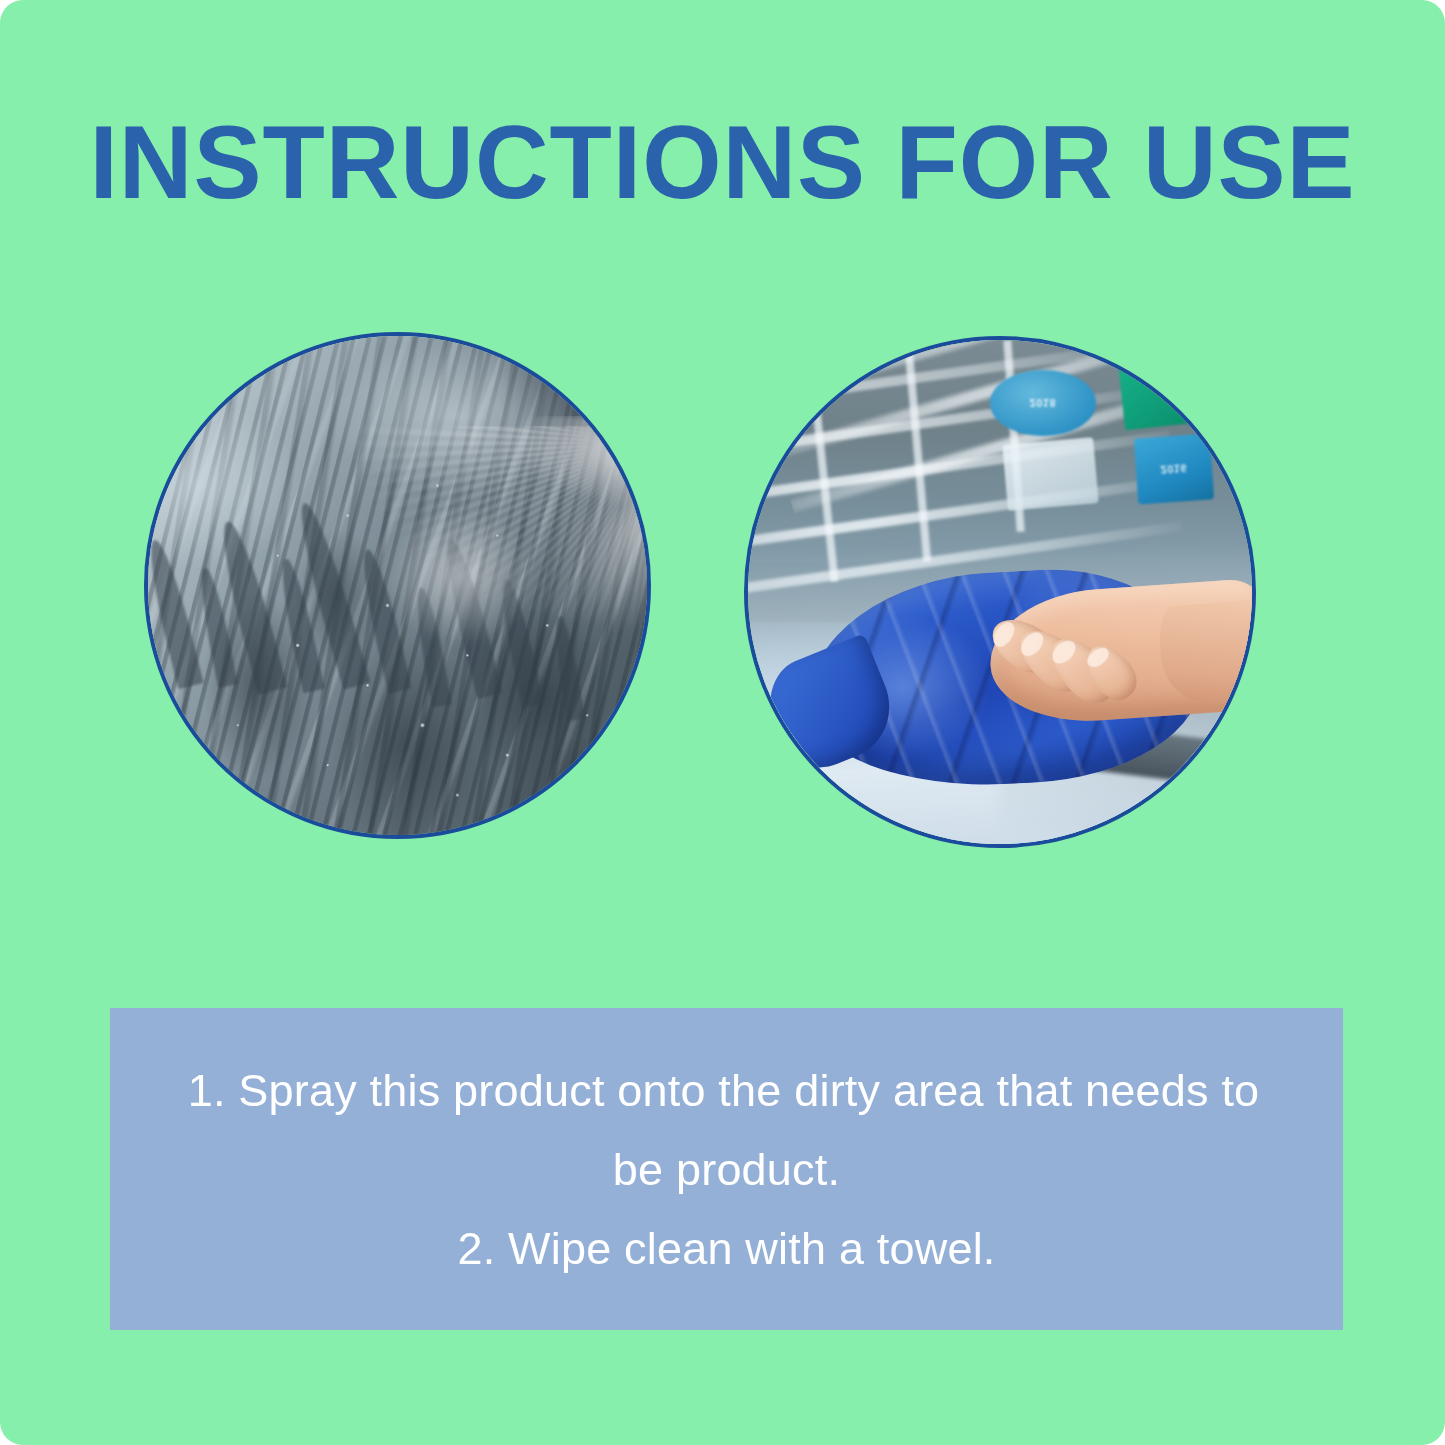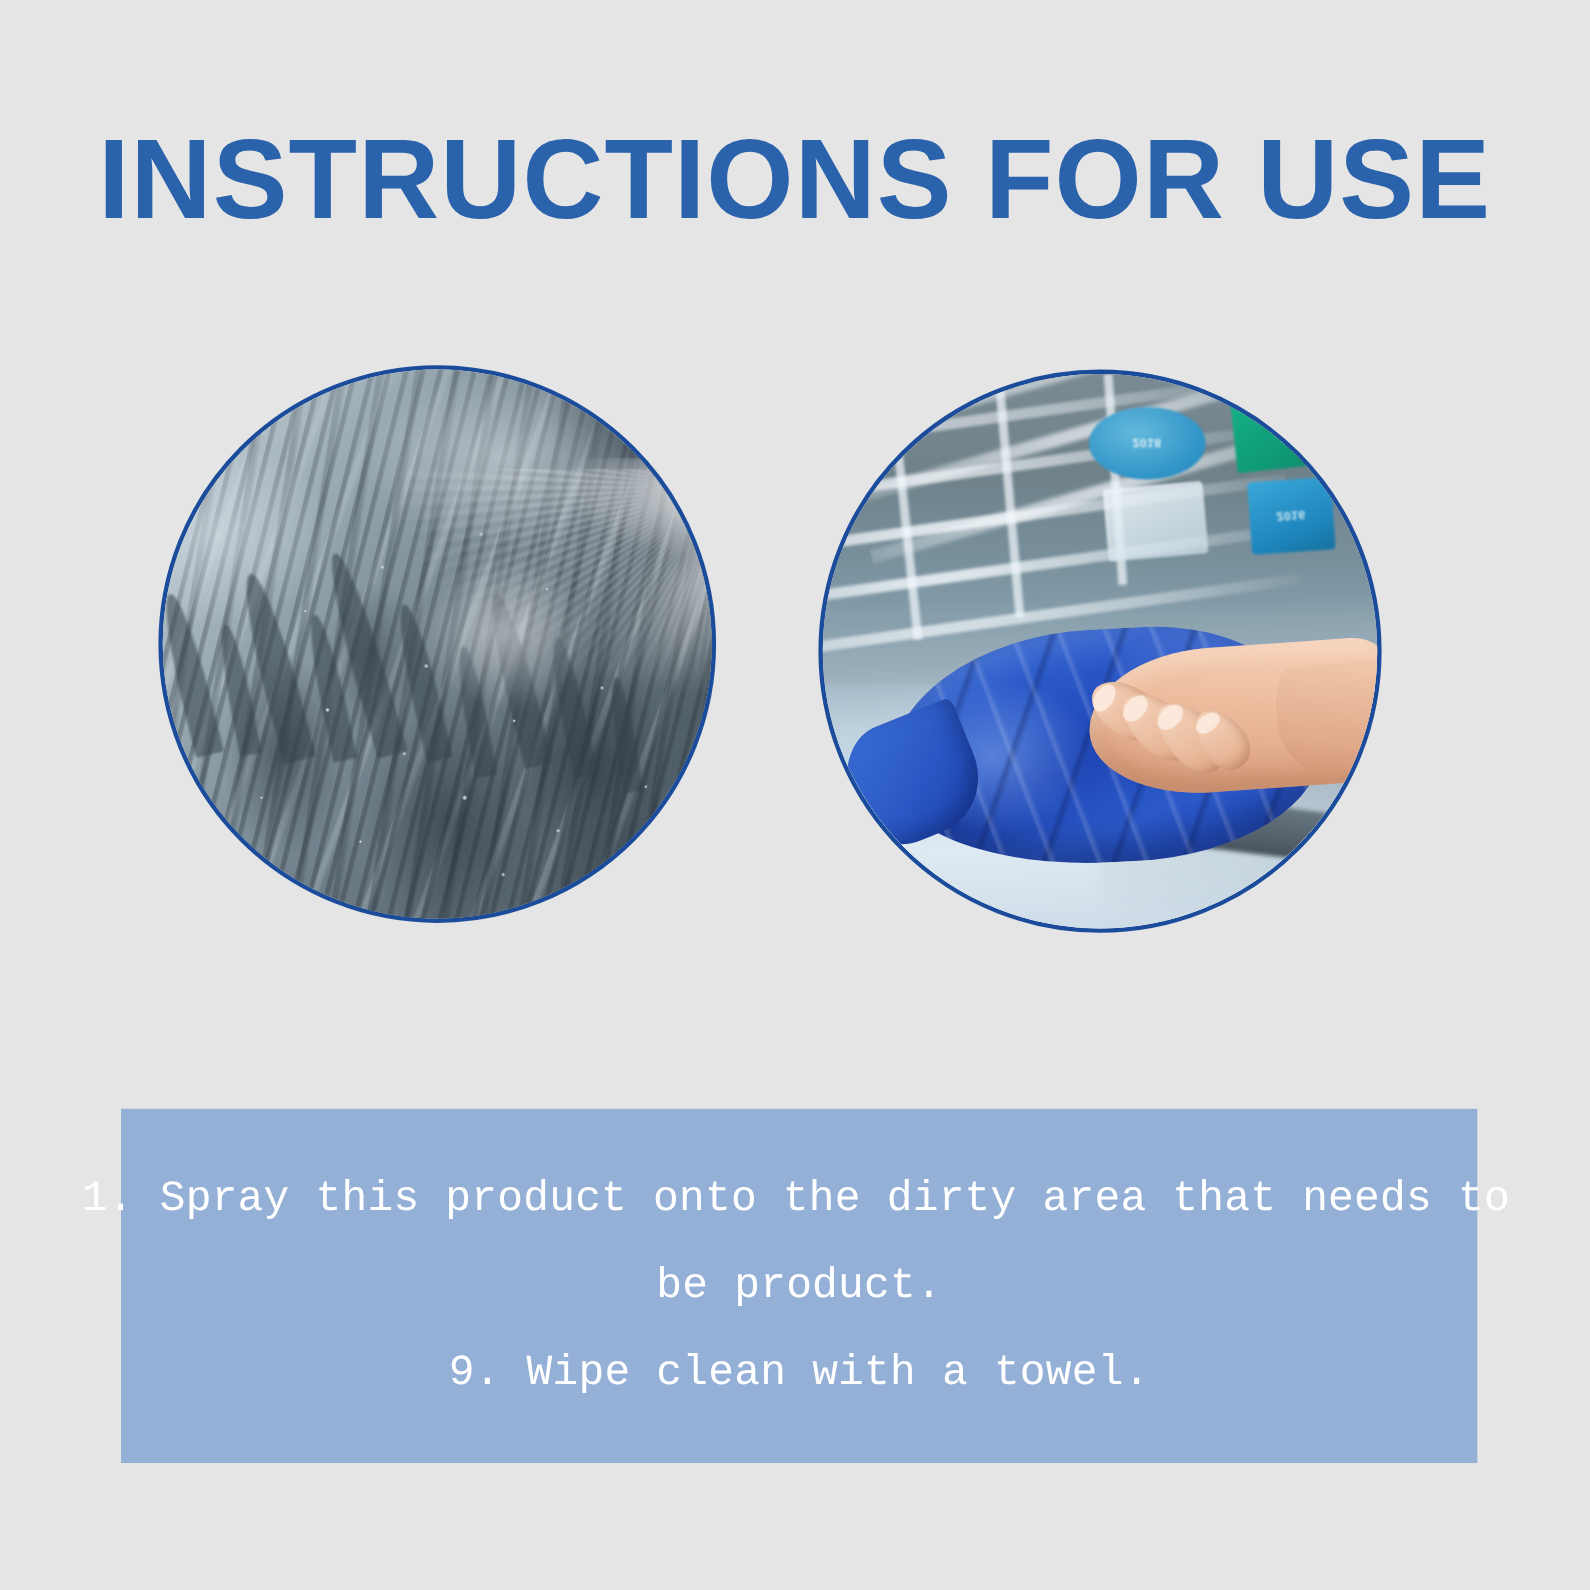--- a/index.html
+++ b/index.html
@@ -10,21 +10,22 @@
   body {
     width: 1445px;
     height: 1445px;
     font-family: "Liberation Sans", sans-serif;
     overflow: hidden;
   }
   .page {
     position: relative;
     width: 1445px;
     height: 1445px;
-    background: #e5e5e5;
+    background: #86efac;
+    border-radius: 23px;
   }
 
   
   .title {
     position: absolute;
     left: 0;
     top: 108px;
     width: 1445px;
     text-align: center;
     font-family: "Liberation Sans", sans-serif;
@@ -423,22 +424,22 @@
     height: 322px;
     background: #95B0D6;
     box-sizing: border-box;
     display: flex;
     flex-direction: column;
     align-items: center;
     justify-content: center;
   }
   .instr-line {
     color: #ffffff;
-    font-family: Liberation Mono, monospace;
-    font-size: 39px;
+    font-family: Liberation Sans, sans-serif;
+    font-size: 45px;
     line-height: 79px;
     font-weight: normal;
     text-align: right;
     white-space: nowrap;
     letter-spacing: 0.2px;
   }
   .instr-line.ln1 { margin-left: -6px; }
 </style>
 </head>
 <body>
@@ -514,16 +515,16 @@
         <div class="nail" style="left:18%; top:5%; width:60%; height:24%;"></div>
       </div>
       <div class="wrist"></div>
       <div class="photo-soft"></div>
     </div>
   </div>
 
   <div class="instructions">
     <div class="instr-line ln1">1. Spray this product onto the dirty area that needs to</div>
     <div class="instr-line">be product.</div>
-    <div class="instr-line">9. Wipe clean with a towel.</div>
+    <div class="instr-line">2. Wipe clean with a towel.</div>
   </div>
 
 </div>
 
 </body></html>

